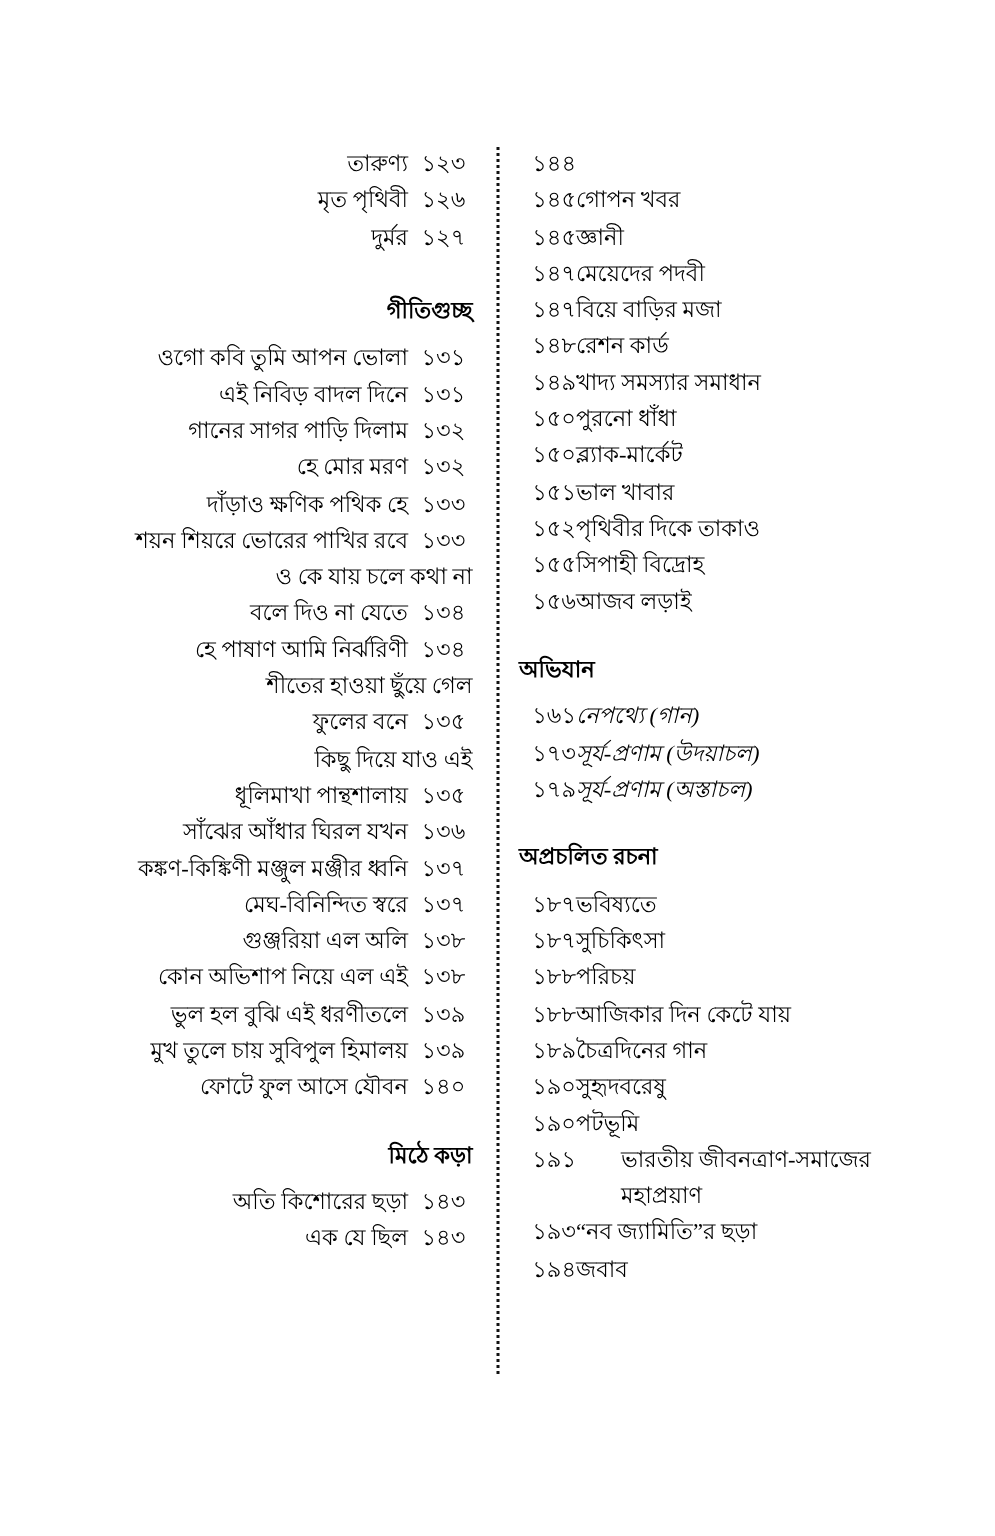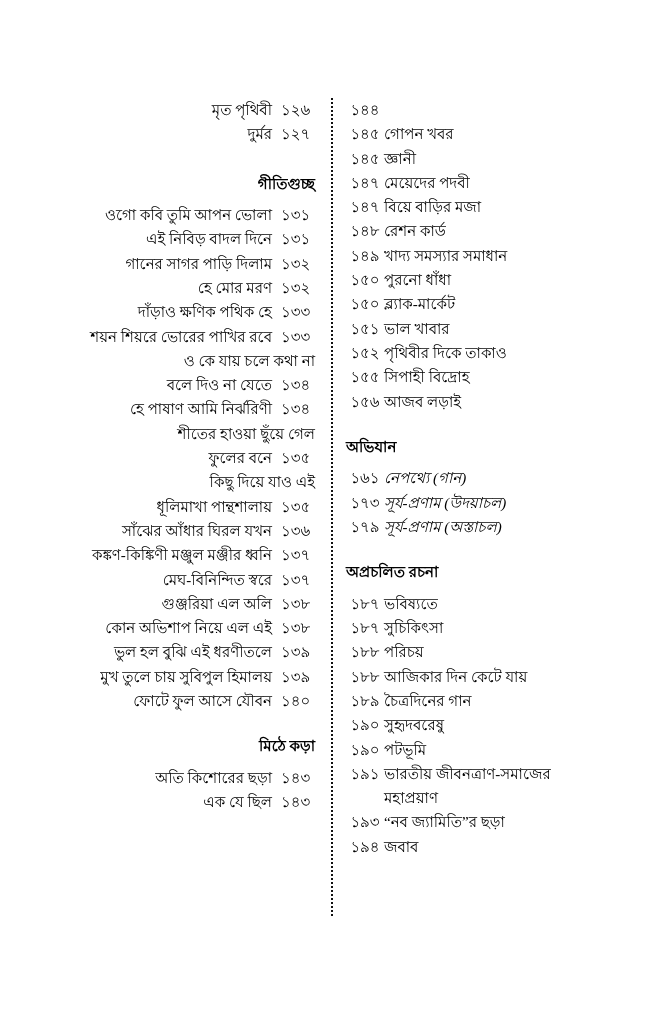--- a/index.html
+++ b/index.html
@@ -91,48 +91,52 @@
   
   .col-right .entry {
     display: flex;
     align-items: baseline;
     text-align: left;
   }
   .col-right .entry .num {
     display: inline-block;
     min-width: 38px;
     flex: 0 0 auto;
-    text-align: center;
+    text-align: right;
   }
   .col-right .entry .title {
     flex: 1 1 auto;
   }
   .col-right .entry.italic .title {
     font-style: italic;
   }
   .col-right .entry.multiline {
     white-space: normal;
+    gap: 30px;
   }
   .col-right .entry.multiline .title {
     display: block;
   }
   .col-right .entry .title .line {
     display: block;
   }
 </style>
 </head>
 <body>
 
 <div class="page">
 
   <div class="divider"></div>
 
   <div class="col col-left">
 
     <div>
+      <div class="entry">
+        <span>তারুণ্য</span><span class="num">১২৩</span>
+      </div>
       <div class="entry">
         <span>মৃত পৃথিবী</span><span class="num">১২৬</span>
       </div>
       <div class="entry">
         <span>দুর্মর</span><span class="num">১২৭</span>
       </div>
     </div>
 
     <div>
       <div class="section-head first">গীতিগুচ্ছ</div>

